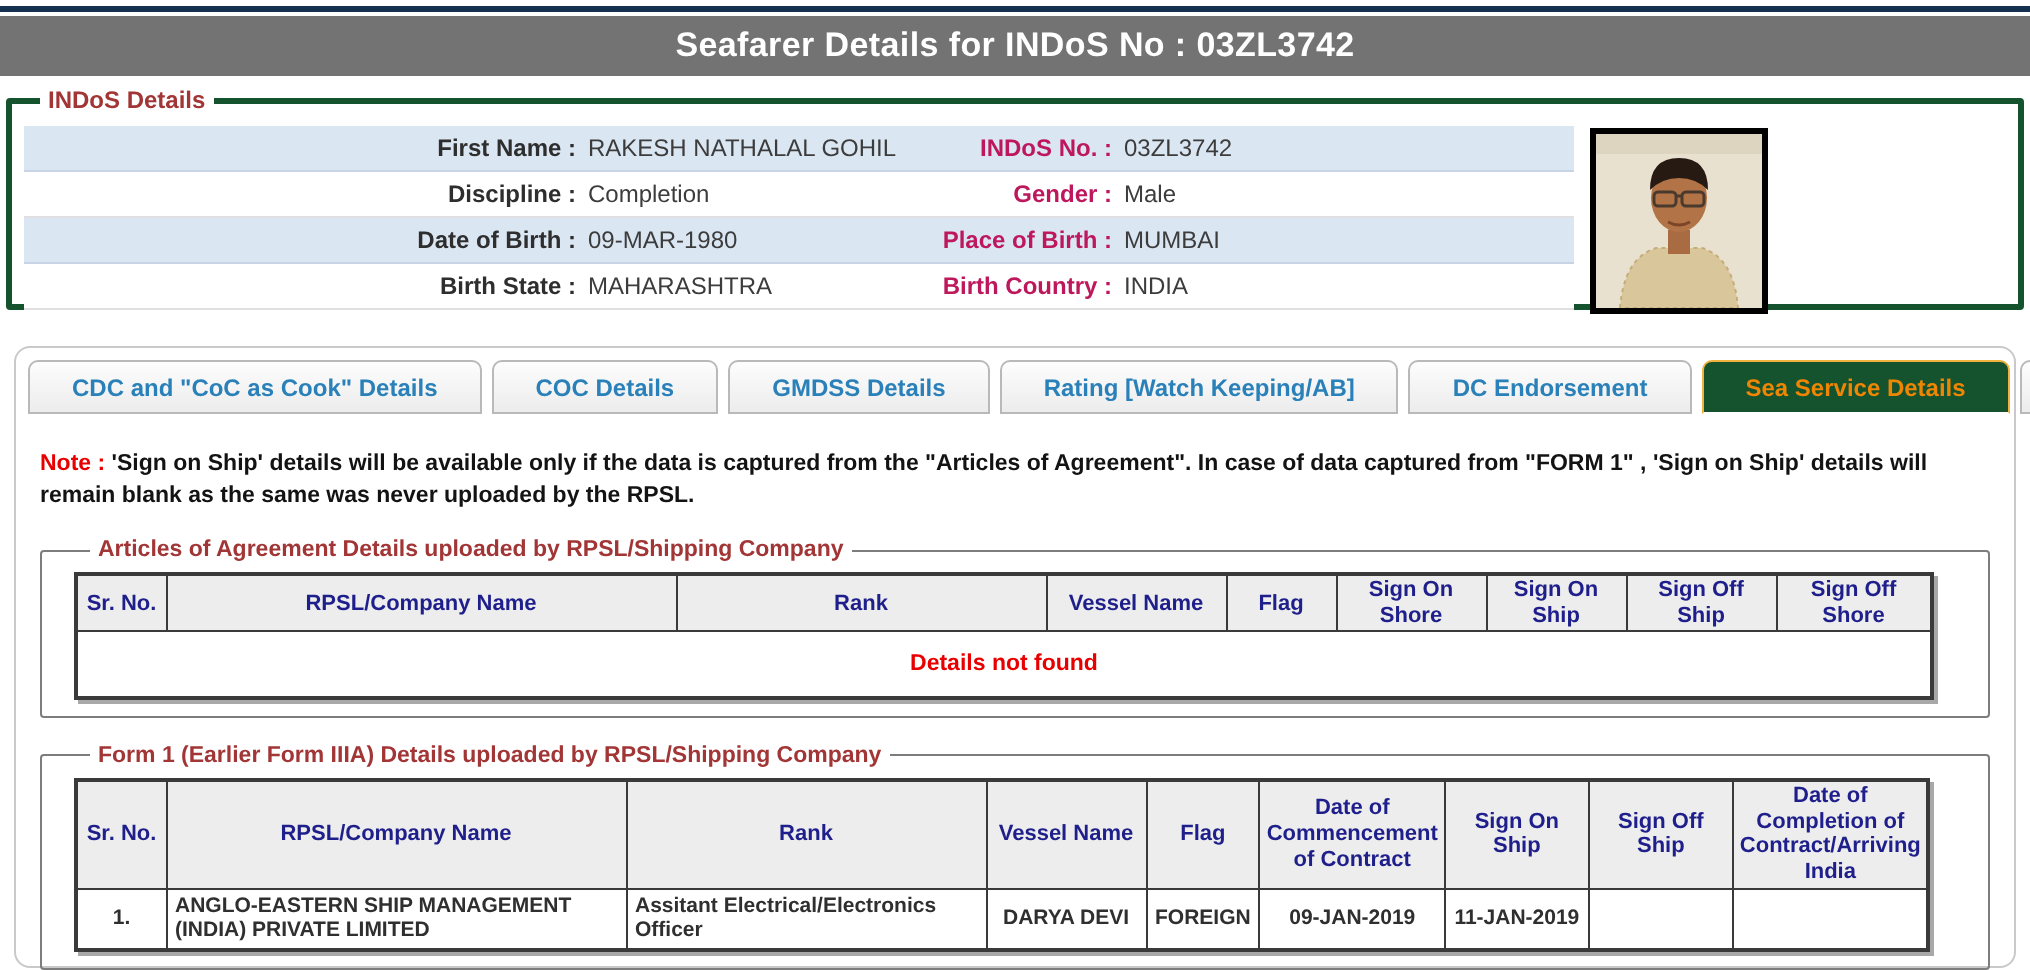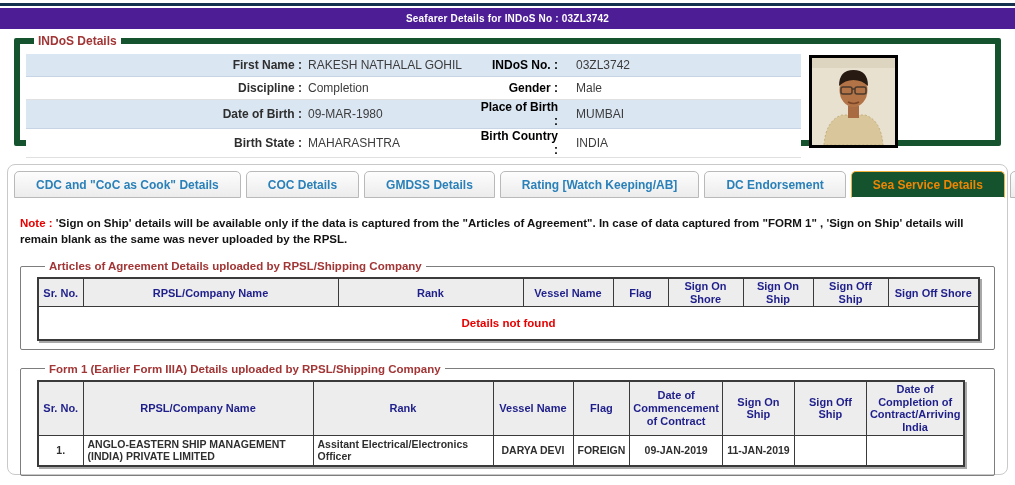--- a/index.html
+++ b/index.html
@@ -3,43 +3,43 @@
 <meta charset="utf-8">
 <style>
   * { box-sizing: border-box; }
   html,body { margin:0; padding:0; }
   body {
     width:1015px; height:485px; background:#ffffff;
     font-family:"Liberation Sans", sans-serif; overflow:hidden;
   }
   .top-rule { height:3px; background:#14324f; margin-top:3px; }
   .header-bar {
-    margin-top:2px; background:#4c1d95; color:#ffffff;
-    text-align:center; font-weight:bold; font-size:10px;
+    margin-top:2px; background:#737373; color:#ffffff;
+    text-align:center; font-weight:bold; font-size:17px;
     padding:5px 0 5px 0; letter-spacing:.2px;
   }
   fieldset {
-    border:6px solid #14532d; border-radius:2px;
-    margin:0 14px; padding:4px 6px 8px 6px;
+    border:3px solid #14532d; border-radius:2px;
+    margin:0 3px; padding:4px 6px 8px 6px;
   }
   legend {
     color:#a23535; font-weight:bold; font-size:12px;
     padding:0 4px; margin-left:8px;
   }
   
   .indos-fs { margin-top:5px; position:relative; height:112px; }
   .indos-rows { width:775px; margin-top:2px; }
   .indos-row {
     display:flex; align-items:center; min-height:23px;
     font-size:12px; border-bottom:1px solid #e0e0e0; background:#ffffff;
   }
   .indos-row.striped { background:#dbe6f3; border-bottom:1px solid #c6d4e6; }
   .cl1 { width:282px; text-align:right; font-weight:bold; color:#2e2e2e; padding-right:6px; }
   .cv1 { width:172px; color:#3c3c3c; }
-  .cl2 { width:96px;  text-align:right; font-weight:bold; color:#000000; padding-right:18px; }
+  .cl2 { width:96px;  text-align:right; font-weight:bold; color:#be185d; padding-right:6px; }
   .cv2 { flex:1; color:#3c3c3c; }
   .photo {
     position:absolute; top:7px; left:789px; width:89px; height:93px;
     border:3px solid #000; background:#e9e1cf;
   }
   .photo svg { display:block; }
   
   .tab-panel {
     margin:18px 7px 0 7px; height:311px;
     border:1px solid #c9c9c9; border-radius:8px; background:#fff;
@@ -155,21 +155,21 @@
       <tbody>
           <tr>
         <th style="width:45px">Sr. No.</th>
         <th style="width:255px">RPSL/Company Name</th>
         <th style="width:185px">Rank</th>
         <th style="width:90px">Vessel Name</th>
         <th style="width:55px">Flag</th>
         <th style="width:75px">Sign On Shore</th>
         <th style="width:70px">Sign On Ship</th>
         <th style="width:75px">Sign Off Ship</th>
-        <th style="width:91px">Sign Off Shore</th>
+        <th style="width:78px">Sign Off Shore</th>
       </tr>
       <tr>
         <td class="empty-msg" colspan="9">Details not found</td>
       </tr>
     </tbody>
       </table>
   </fieldset>
 
   <fieldset class="data-fs">
     <legend>Form 1 (Earlier Form IIIA) Details uploaded by RPSL/Shipping Company</legend>

